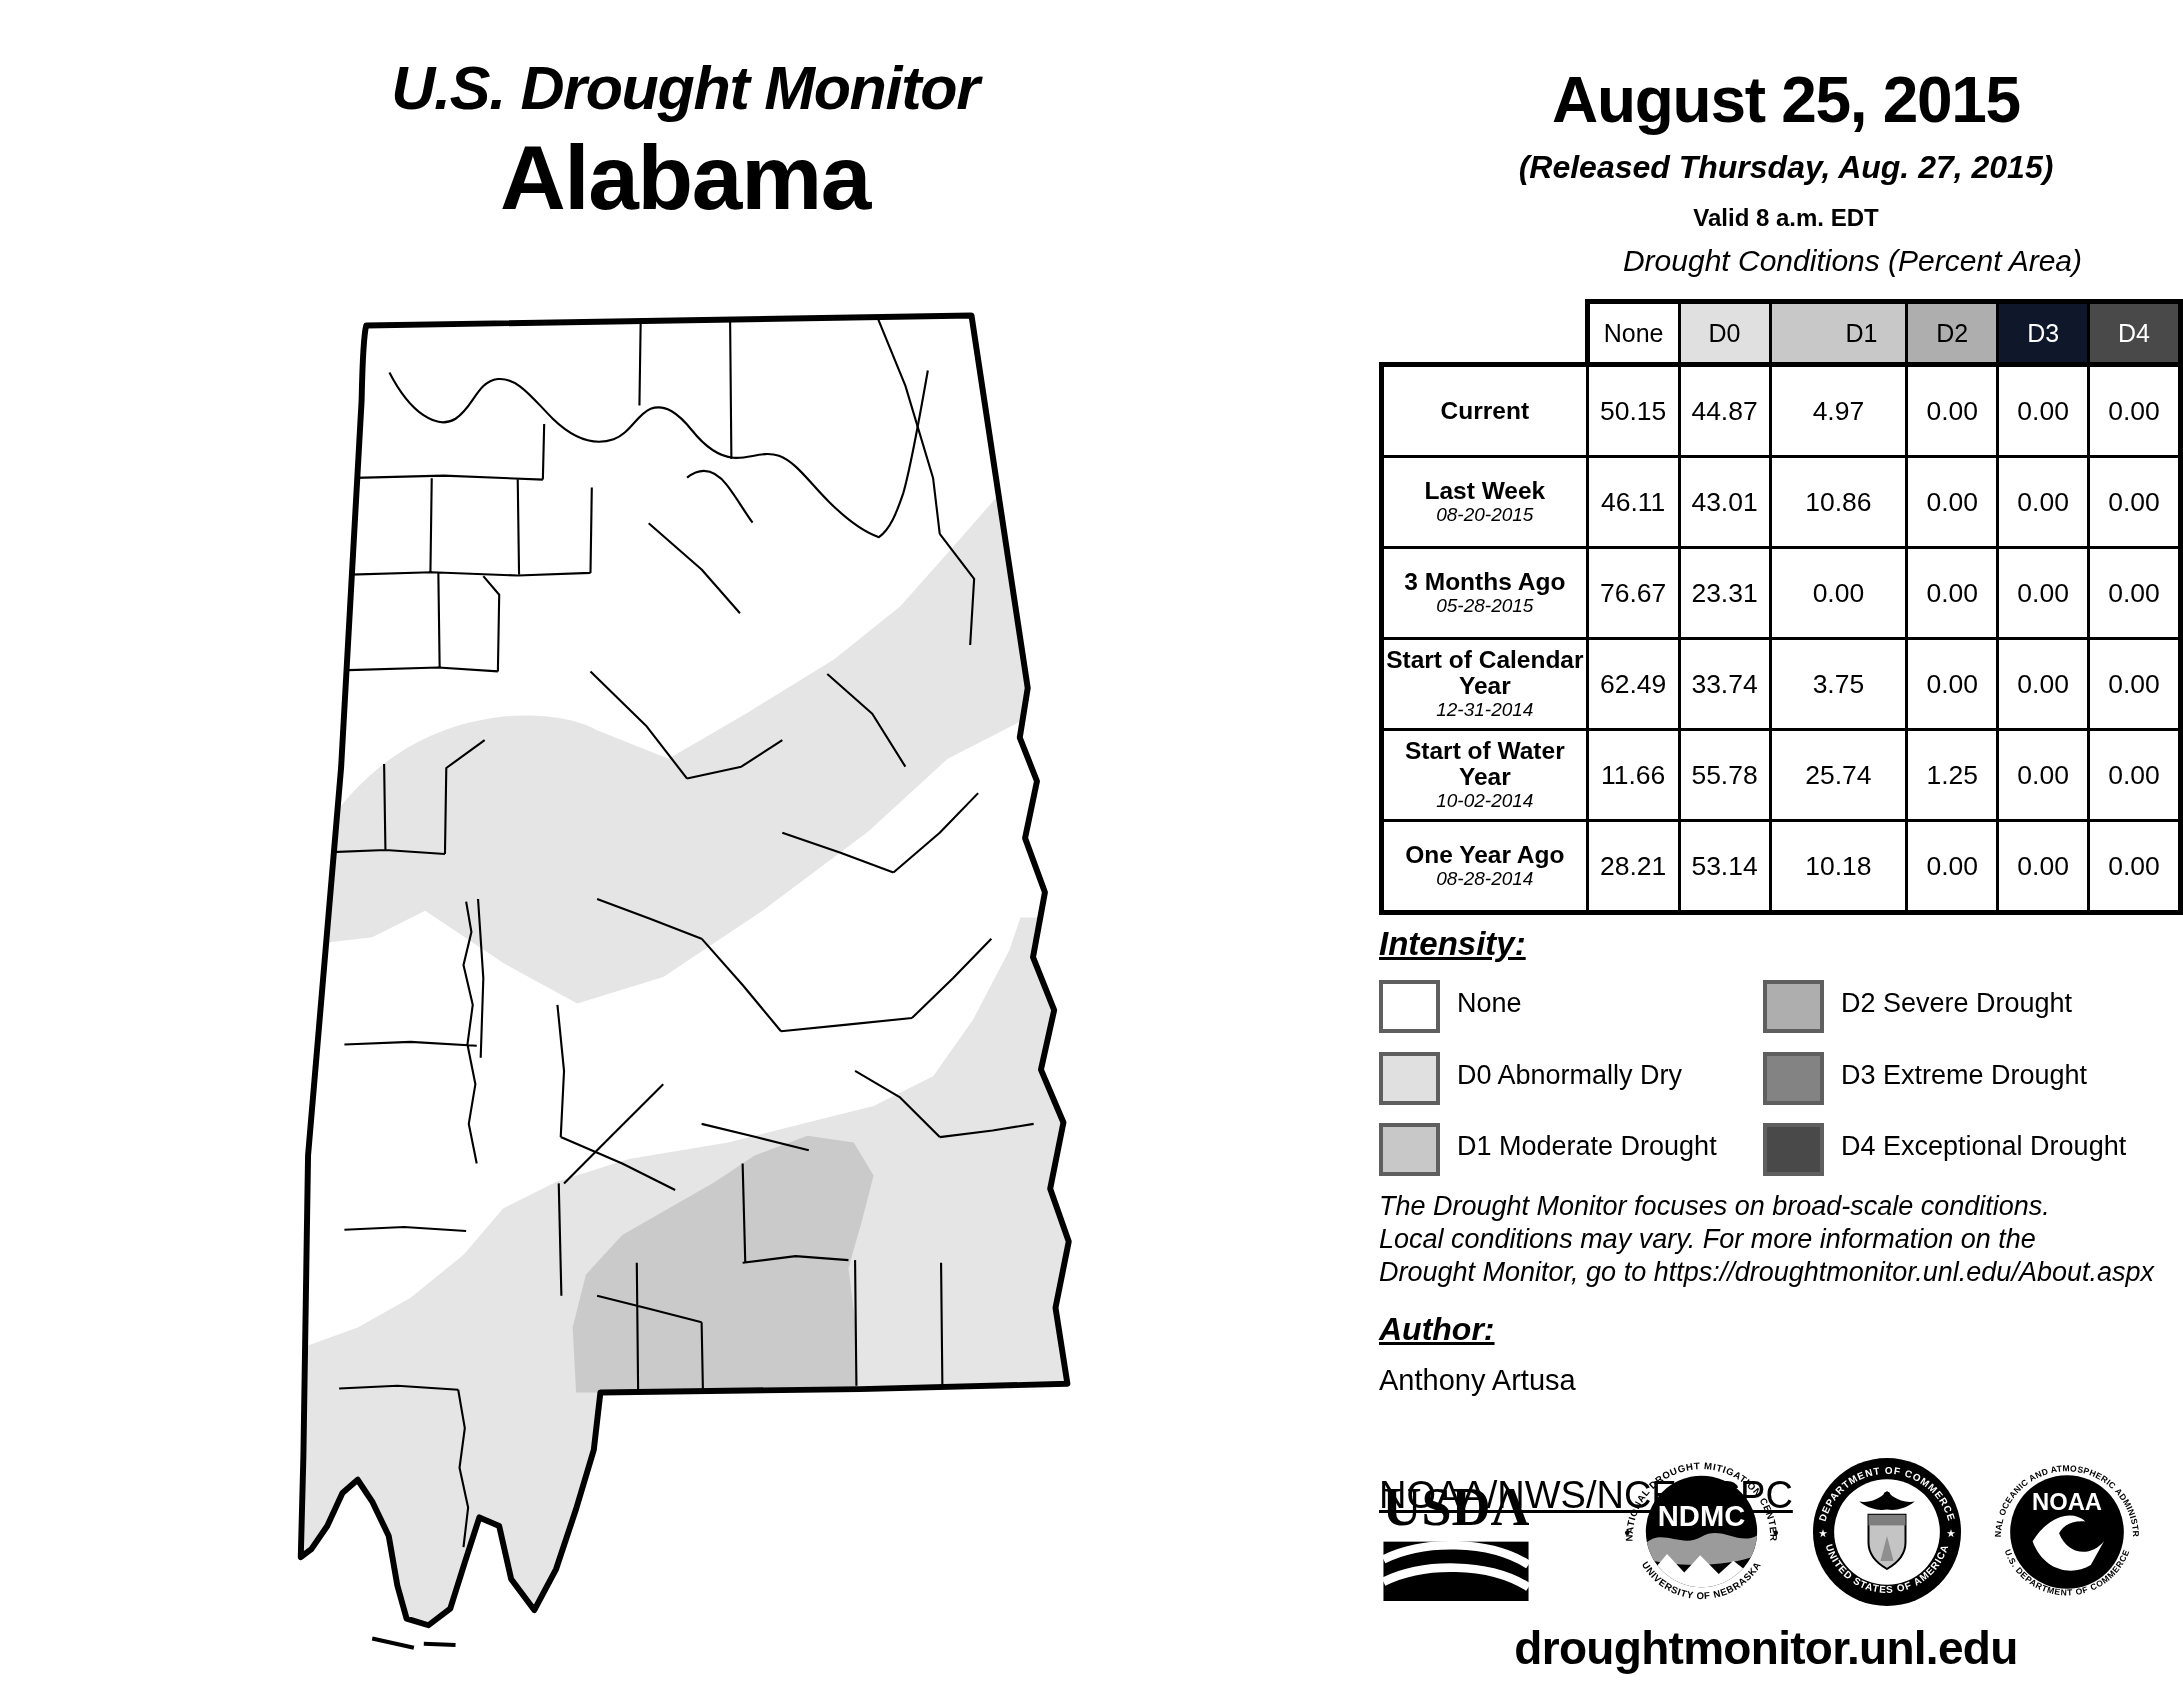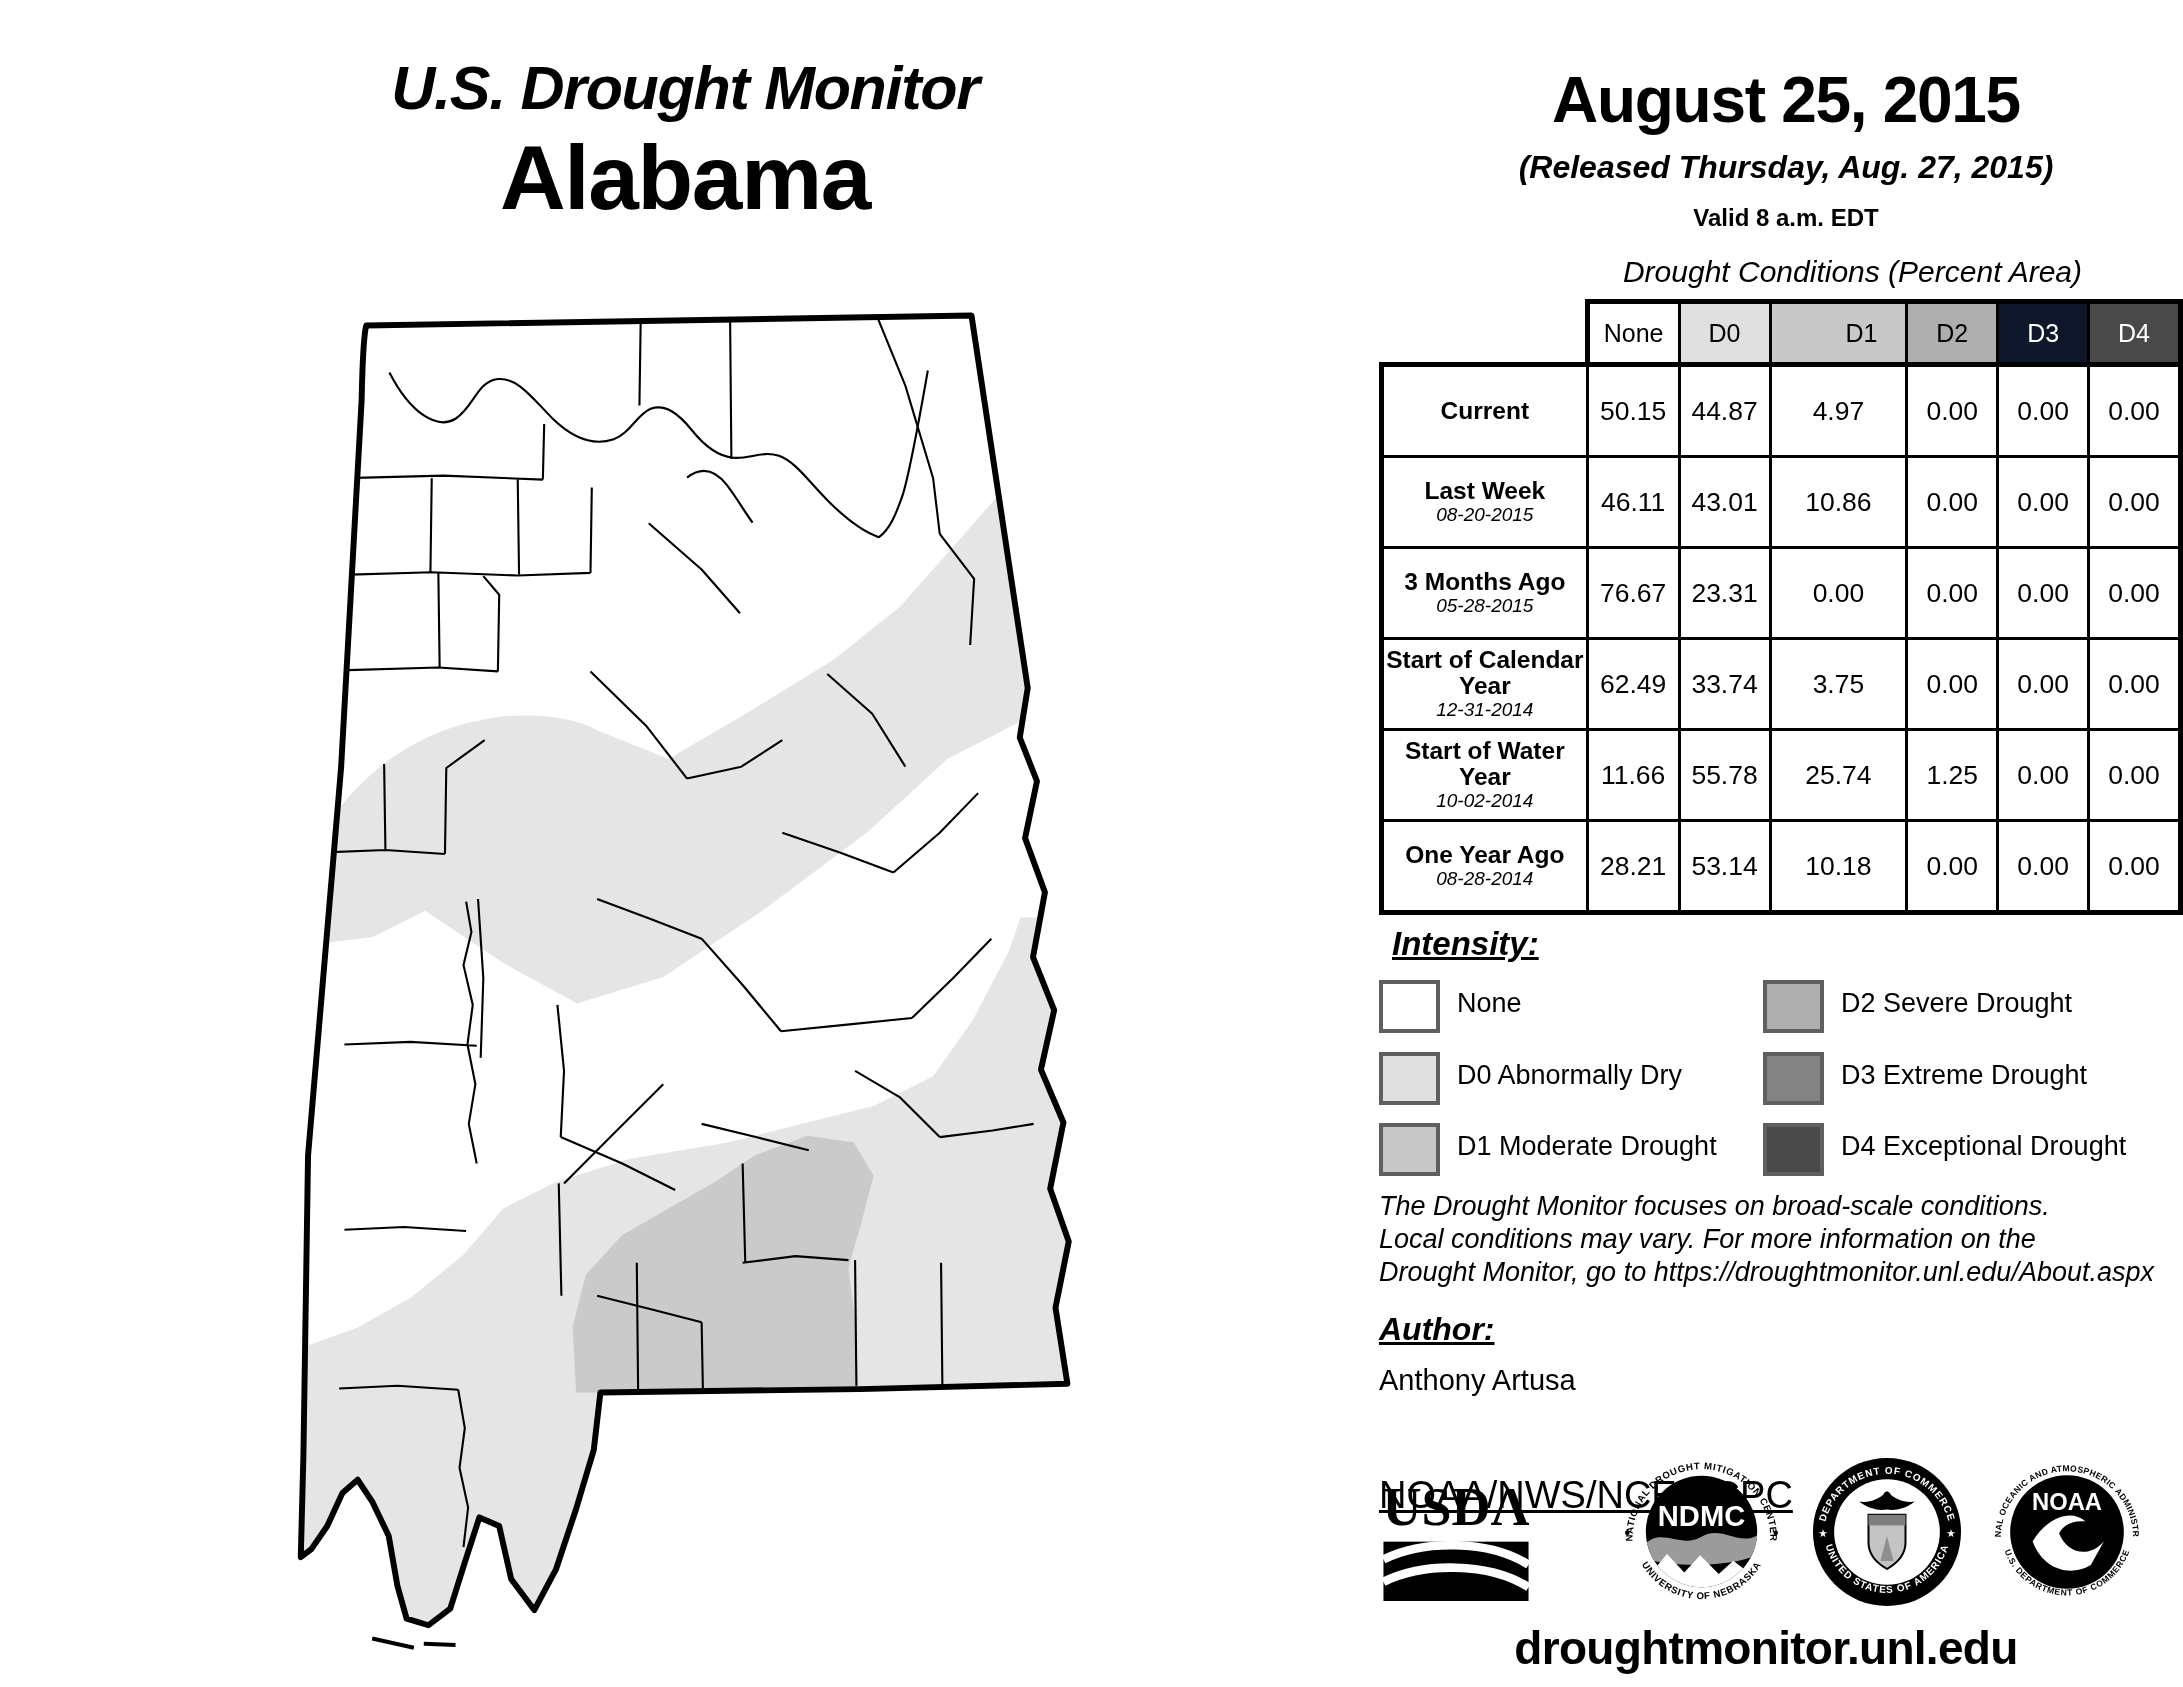--- a/index.html
+++ b/index.html
@@ -9,38 +9,38 @@
   
   .map-title{left:278px;top:53px;width:814px;text-align:center;font-style:italic;font-weight:bold;font-size:61px;letter-spacing:-1.3px;}
   .map-region{left:278px;top:126px;width:814px;text-align:center;font-weight:bold;font-size:91px;letter-spacing:-1.3px;}
 
   
   .hdr-date{left:1422px;top:63px;width:728px;text-align:center;font-weight:bold;font-size:64px;letter-spacing:-1.3px;}
   .hdr-released{left:1422px;top:149px;width:728px;text-align:center;font-weight:bold;font-style:italic;font-size:32px;}
   .hdr-valid{left:1422px;top:204px;width:728px;text-align:center;font-weight:bold;font-size:24px;}
 
   
-  .tbl-title{left:1588px;top:255px;width:529px;text-align:center;font-style:italic;font-size:30px;}
+  .tbl-title{left:1588px;top:244px;width:529px;text-align:center;font-style:italic;font-size:30px;}
   table.dm{border-collapse:collapse;position:absolute;left:1379px;top:299px;}
   table.dm td{border:3.3px solid #000;text-align:center;vertical-align:middle;padding:0;}
   table.dm td.corner{border:none;background:#fff;}
   table.dm td.h{width:88px;height:58px;font-size:25px;border-top-width:5.3px;}
   table.dm td.h.first{border-left-width:5.3px;}
   table.dm td.h.last{border-right-width:5.3px;}
   table.dm td.lbl{width:202px;height:88px;border-left-width:5.3px;}
   table.dm td.v{width:88px;font-size:26.5px;}
   table.dm tr.first-row td{border-top-width:5.3px;}
   table.dm tr.last-row td{border-bottom-width:5.3px;}
   table.dm td.v.last{border-right-width:5.3px;}
   .rowlab{font-weight:bold;font-size:24.5px;line-height:1.08;}
   .rowdate{font-style:italic;font-size:19px;margin-top:0;}
   .wtxt{color:#fff;}
 
   
-  .intensity{left:1379px;top:925px;font-style:italic;font-weight:bold;font-size:33px;text-decoration:underline;margin-left:13px;}
+  .intensity{left:1379px;top:925px;font-style:italic;font-weight:bold;font-size:33px;text-decoration:underline;}
   .leg-item{position:absolute;height:54px;}
   .leg-sw{position:absolute;left:0;top:0;width:53px;height:45px;border:4.6px solid #5f5f5f;}
   .leg-tx{position:absolute;left:78px;top:8px;font-size:27px;white-space:nowrap;}
 
   
   .disc{left:1379px;top:1190px;font-style:italic;font-size:27px;line-height:1.23;white-space:nowrap;}
   .author-h{left:1379px;top:1311px;font-style:italic;font-weight:bold;font-size:32px;text-decoration:underline;}
   .author-n{left:1379px;top:1364px;font-size:29px;}
   .author-o{left:1379px;top:1474px;font-size:38px;text-decoration:underline;}
 

